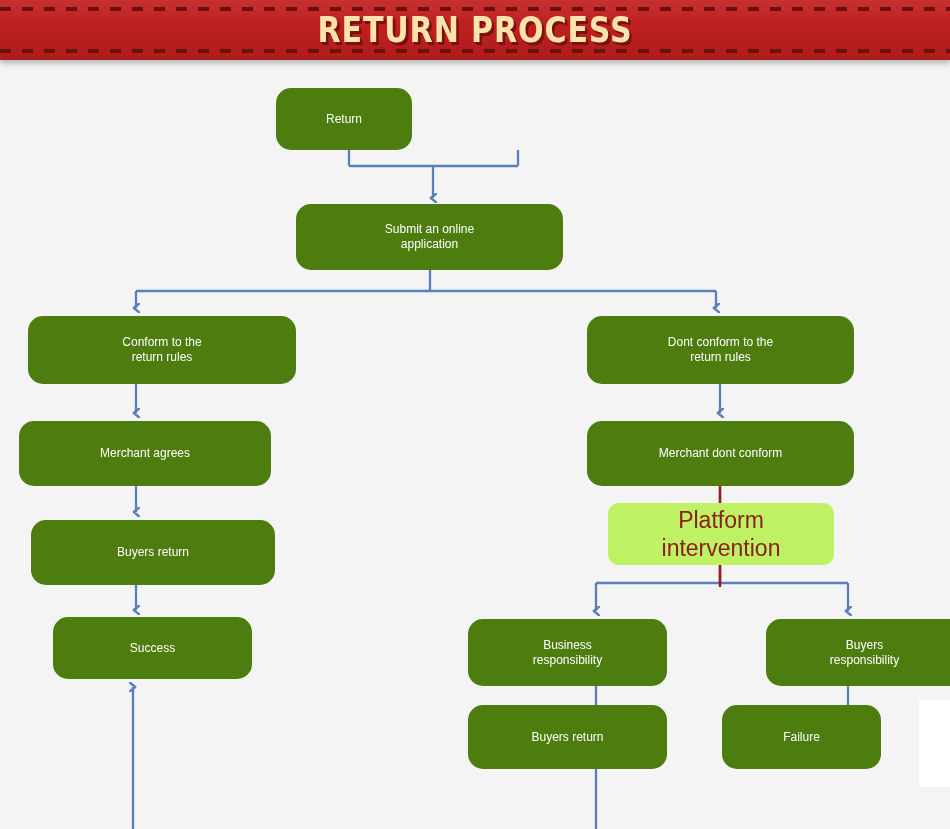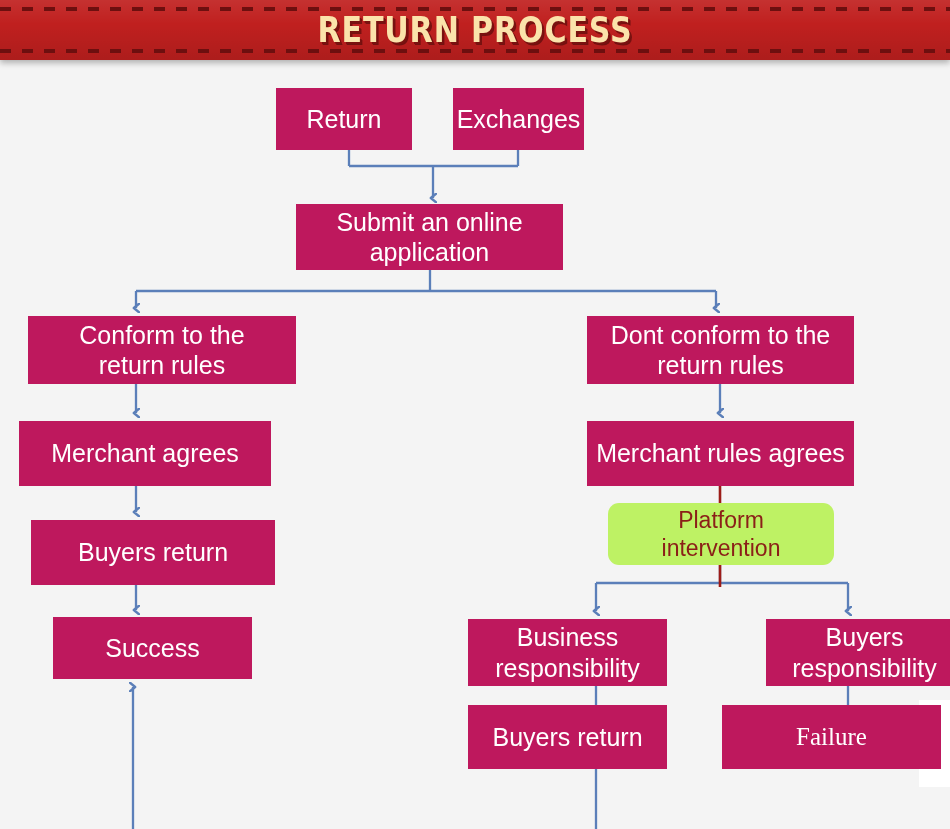--- a/index.html
+++ b/index.html
@@ -88,25 +88,26 @@
 
   
   .node {
     position: absolute;
     display: flex;
     align-items: center;
     justify-content: center;
     text-align: center;
     box-sizing: border-box;
     color: #ffffff;
-    background: #be185d;
-    font-size: 25px;
+    background: #4d7c0f;
+    font-size: 12px;
     line-height: 1.22;
     padding: 2px 6px;
     white-space: pre-line;
+    border-radius: 15px;
   }
   .node.accent {
     background: #bef264;
     color: #8b2018;
     border-radius: 11px;
     font-size: 23px;
     z-index: 3;
   }
 </style>
 </head>
@@ -162,34 +163,33 @@
 
         <path d="M 596,709 L 596,777 L 133,777 L 133,627" marker-end="url(#arrow-up)"></path>
       </g>
 
       <g fill="none" stroke="#9c1c18" stroke-width="2.6">
         <path d="M 720,426 L 720,527"></path>
       </g>
     </svg>
 
     <div class="node" style="left: 276px; top: 28px; width: 136px; height: 62px;">Return</div>
-    <div class="node" style="left: 453px; top: 28px; width: 131px; height: 62px;">Exchanges</div>
     <div class="node" style="left: 296px; top: 144px; width: 267px; height: 66px;">Submit an online
 application</div>
     <div class="node" style="left: 19px; top: 256px; width: 268px; height: 68px; margin-left: 9px;">Conform to the
 return rules</div>
     <div class="node" style="left: 587px; top: 256px; width: 267px; height: 68px;">Dont conform to the
 return rules</div>
     <div class="node" style="left: 19px; top: 361px; width: 252px; height: 65px;">Merchant agrees</div>
-    <div class="node" style="left: 587px; top: 361px; width: 267px; height: 65px;">Merchant rules agrees</div>
+    <div class="node" style="left: 587px; top: 361px; width: 267px; height: 65px;">Merchant dont conform</div>
     <div class="node accent" style="left: 608px; top: 443px; width: 226px; height: 62px;">Platform
 intervention</div>
     <div class="node" style="left: 31px; top: 460px; width: 244px; height: 65px;">Buyers return</div>
     <div class="node" style="left: 468px; top: 559px; width: 199px; height: 67px;">Business
 responsibility</div>
     <div class="node" style="left: 722px; top: 559px; width: 197px; height: 67px; margin-left: 44px;">Buyers
 responsibility</div>
     <div class="node" style="left: 53px; top: 557px; width: 199px; height: 62px;">Success</div>
     <div class="node" style="left: 468px; top: 645px; width: 199px; height: 64px;">Buyers return</div>
-    <div class="node" style="left: 722px; top: 645px; width: 219px; height: 64px; font-family: Liberation Serif, serif;">Failure</div>
+    <div class="node" style="left: 722px; top: 645px; width: 159px; height: 64px;">Failure</div>
 
   </div>
 </div>
 
 </body></html>

